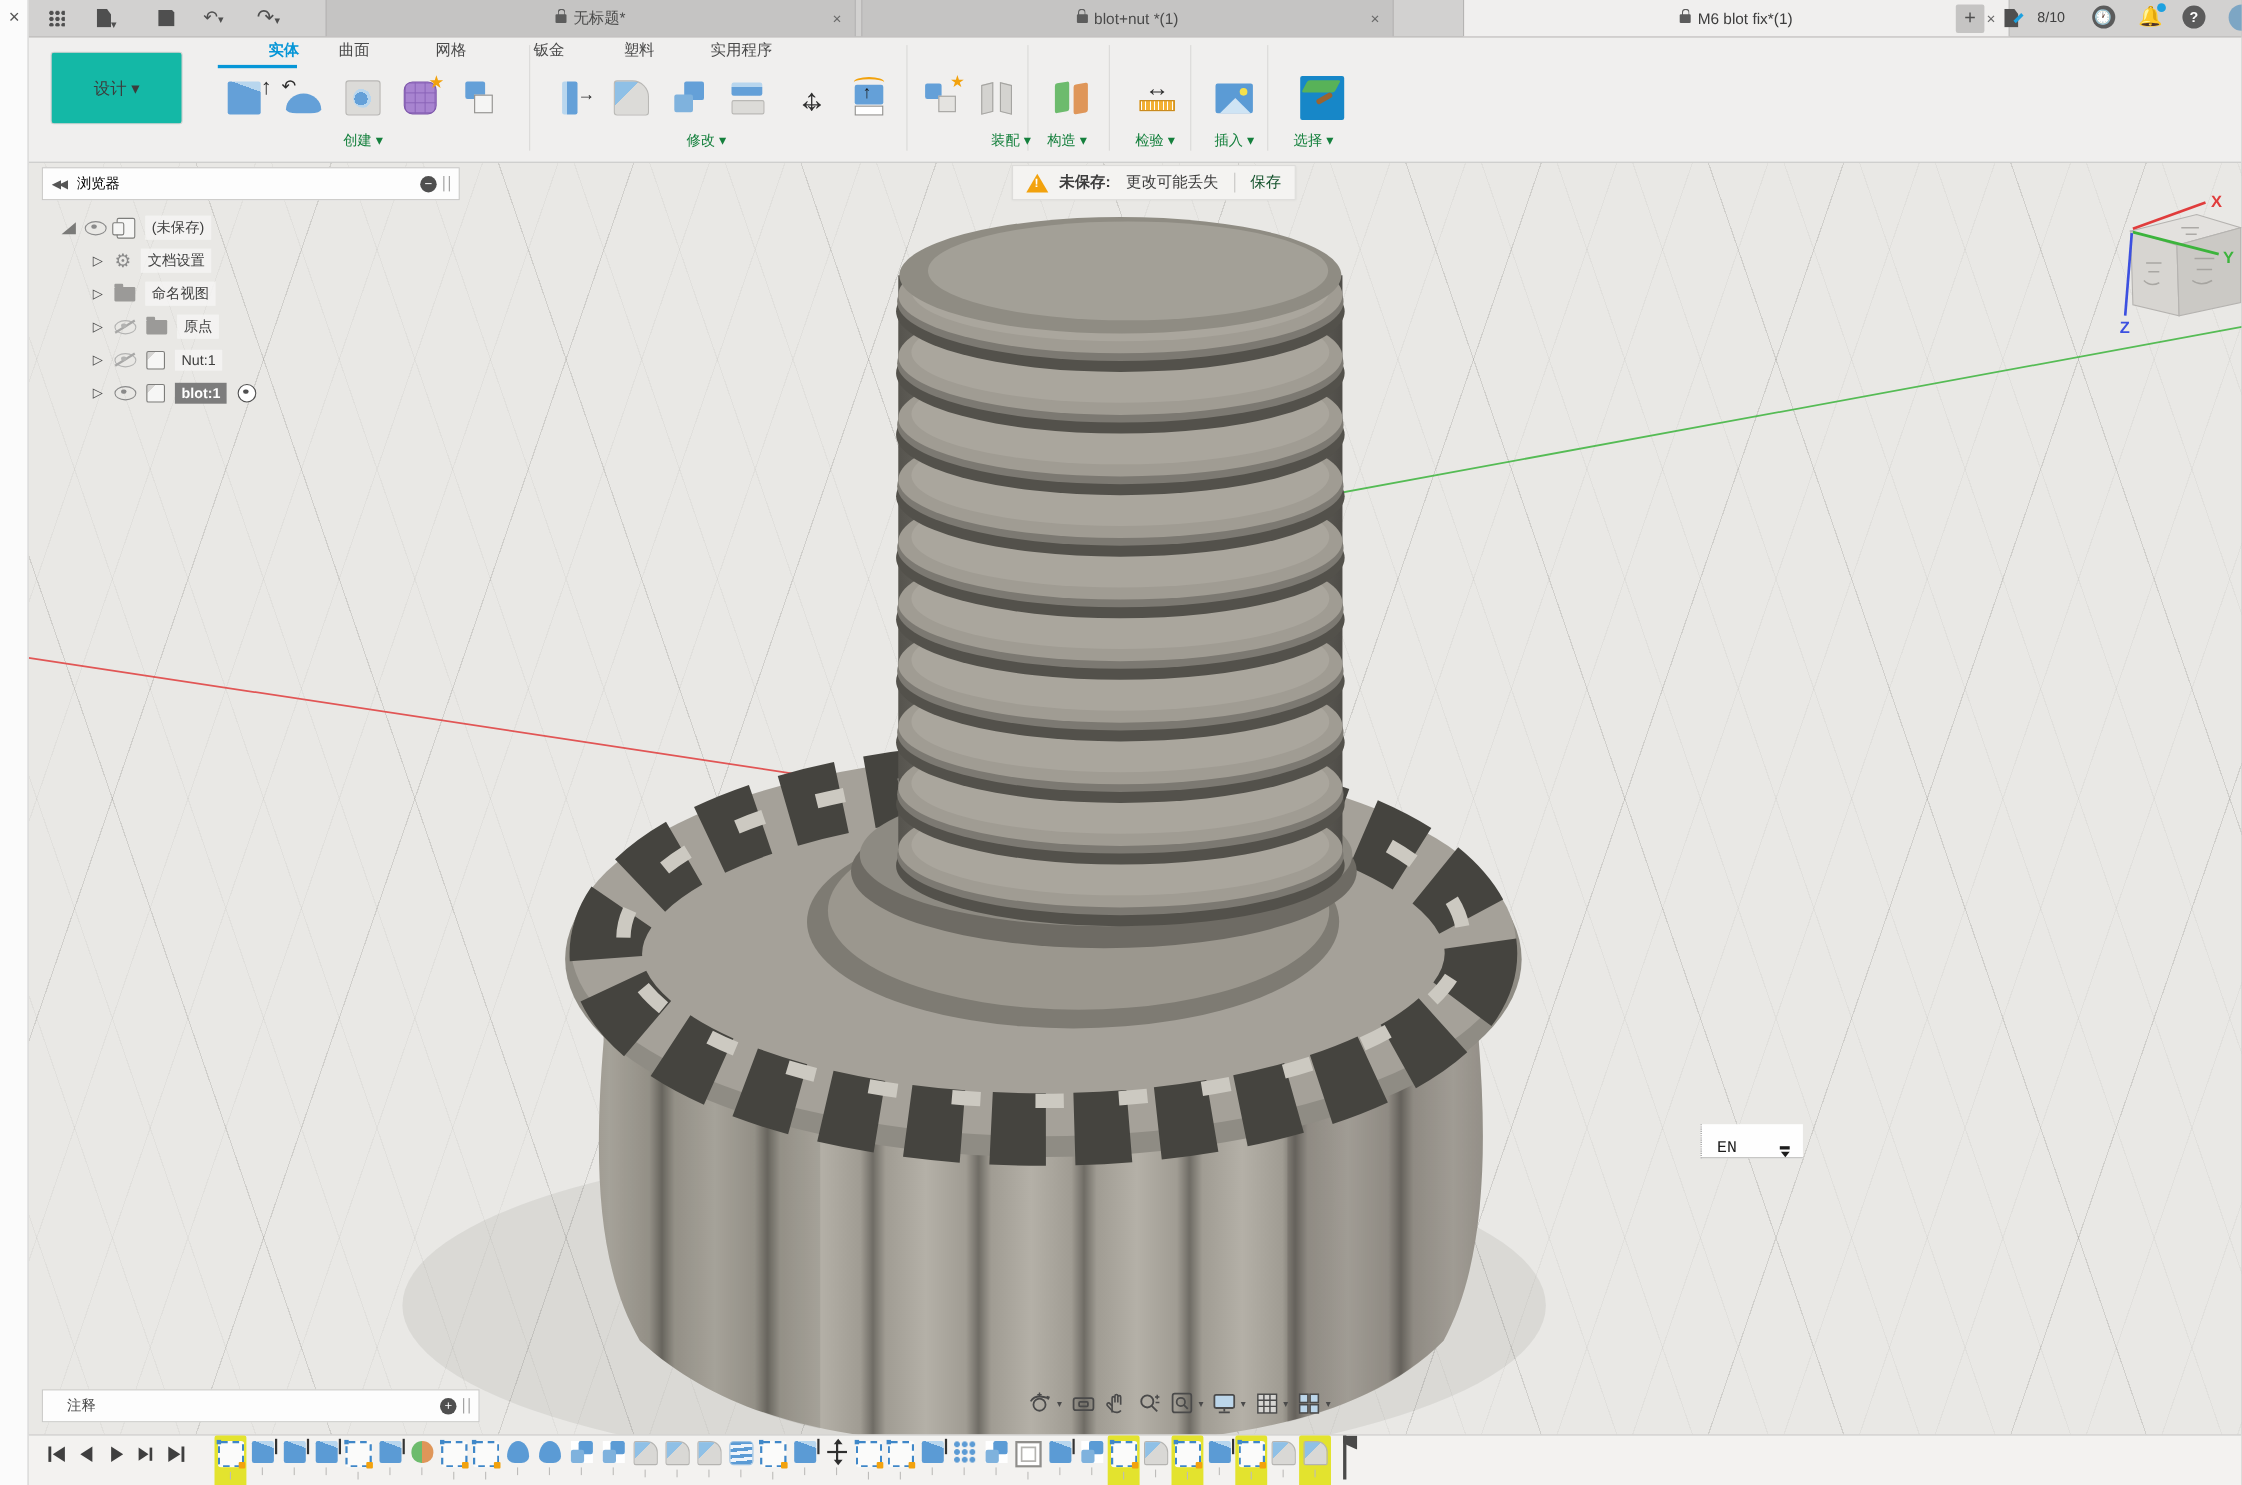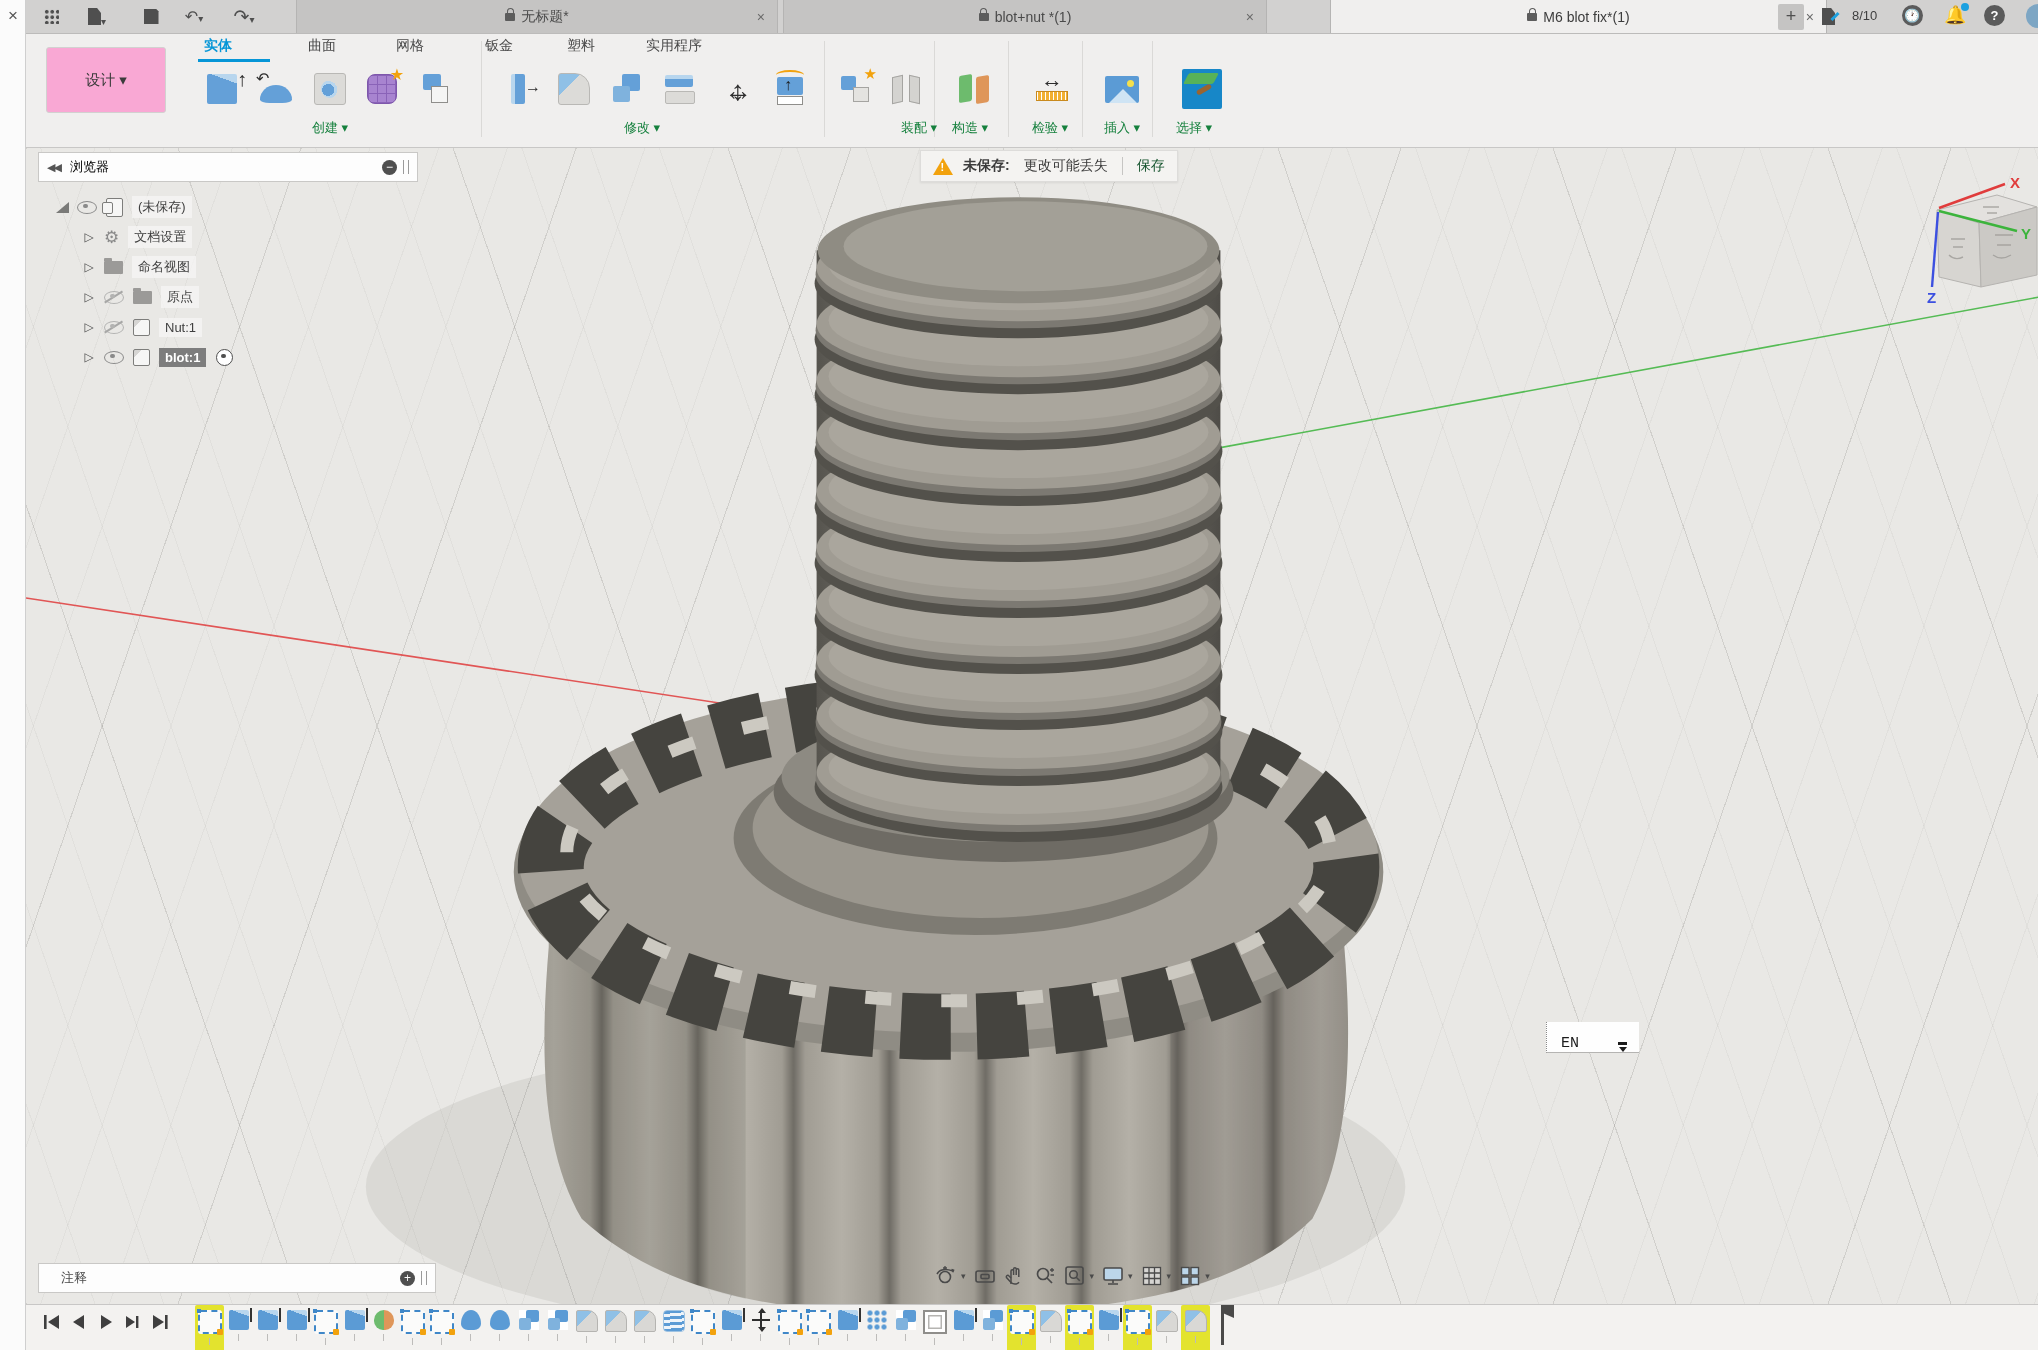--- a/index.html
+++ b/index.html
@@ -23,23 +23,23 @@
   .lock{display:inline-block;position:relative;width:10px;height:8px;background:#5c5c5c;margin-right:6px;border-radius:1px;}
   .lock::before{content:"";position:absolute;left:1.5px;top:-5px;width:5px;height:5px;border:1.5px solid #5c5c5c;border-bottom:none;border-radius:4px 4px 0 0;}
   #tab-add{position:absolute;top:4px;width:26px;height:26px;background:#c5c4c3;border-radius:2px;text-align:center;line-height:24px;font-size:18px;color:#4f4f4f;cursor:pointer;}
   .tr-ic{position:absolute;top:5px;width:24px;height:24px;cursor:pointer;}
   .circ{width:21px;height:21px;border-radius:50%;background:#5b5b5b;color:#fff;text-align:center;line-height:21px;font-size:13px;font-weight:bold;}
   #job-label{position:absolute;top:8px;font-size:13px;color:#3f3f3f;}
   .belldot{position:absolute;right:-1px;top:-2px;width:8px;height:8px;border-radius:50%;background:#1da1e0;}
   #avatar{position:absolute;right:-12px;top:4px;width:24px;height:24px;border-radius:50%;background:#7da6c4;}
   
   #ribbon{position:absolute;left:26px;top:33px;right:0;height:114px;background:#f0efee;border-bottom:1px solid #c8c7c6;z-index:50;}
-  #design-btn{position:absolute;left:20px;top:14px;width:118px;height:64px;background:#f9a8d4;border:1px solid #d2d1d0;border-radius:3px;display:flex;align-items:center;justify-content:center;font-size:15px;color:#3c3c3c;cursor:pointer;}
+  #design-btn{position:absolute;left:20px;top:14px;width:118px;height:64px;background:#14b8a6;border:1px solid #d2d1d0;border-radius:3px;display:flex;align-items:center;justify-content:center;font-size:15px;color:#3c3c3c;cursor:pointer;}
   .rtab{position:absolute;top:4px;height:20px;font-size:14px;color:#4a4a4a;cursor:pointer;white-space:nowrap;}
-  .rtab.active{color:#0696d7;font-weight:bold;}
+  .rtab.active{color:#0696d7;font-weight:bold;margin-left:40px;}
   #rtab-underline{position:absolute;top:26px;height:3px;background:#0696d7;}
   .tool{position:absolute;top:32px;width:48px;height:48px;display:flex;align-items:center;justify-content:center;cursor:pointer;}
   .grp{position:absolute;top:86px;height:18px;font-size:13px;color:#15803d;cursor:pointer;white-space:nowrap;}
   .vsep{position:absolute;top:8px;height:96px;width:1px;background:#dad9d7;}
   
   .ib{position:relative;display:inline-block;}
   .ic-extrude{width:30px;height:30px;background:linear-gradient(200deg,#b8d6ee 0 9px,#64a0d8 9px);border-radius:2px;}
   .ic-extrude::after{content:"↑";position:absolute;right:-10px;top:-6px;font-size:20px;color:#2c2c2c;}
   .ic-revolve{width:32px;height:18px;background:#64a0d8;border-radius:50% 50% 30% 30%/80% 80% 20% 20%;margin-top:10px;}
   .ic-revolve::after{content:"↶";position:absolute;left:-4px;top:-16px;font-size:16px;color:#2c2c2c;}

